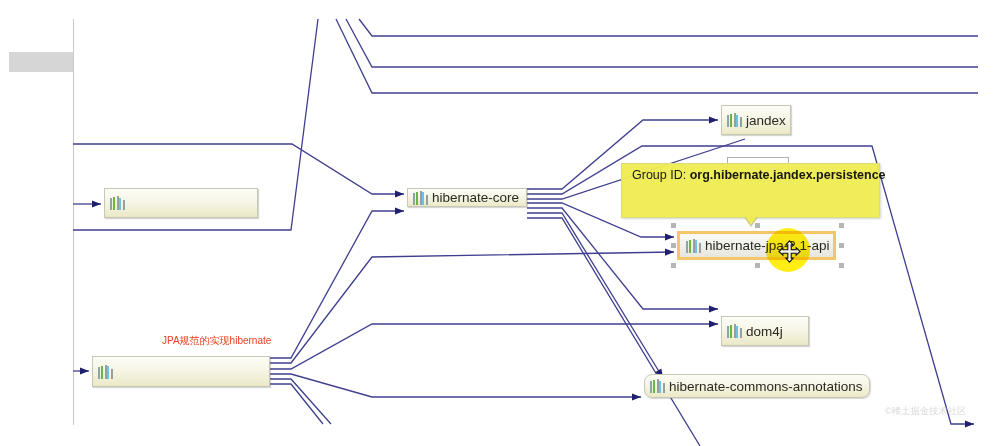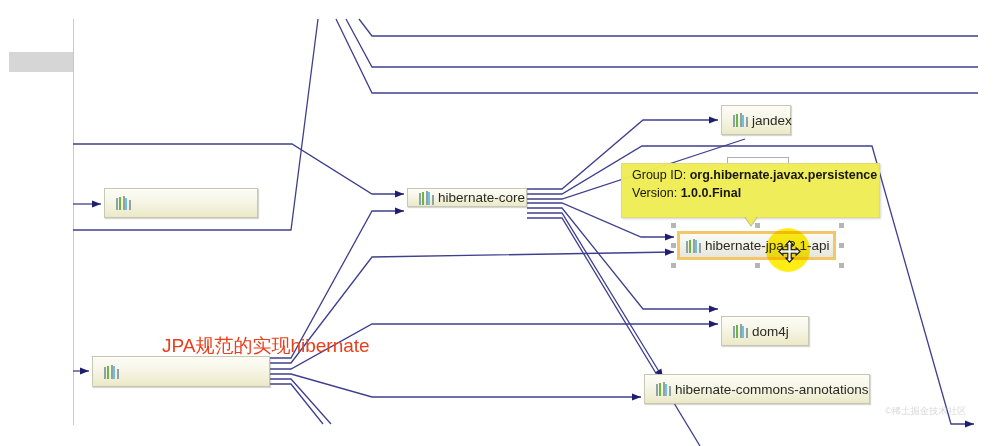--- a/index.html
+++ b/index.html
@@ -7,21 +7,21 @@
   body{width:997px;height:446px;overflow:hidden;
        font-family:"Liberation Sans","DejaVu Sans",sans-serif;}
   #canvas{position:relative;width:997px;height:446px;overflow:hidden;background:#fff;}
   svg.edges{position:absolute;left:0;top:0;}
 
   
   .node{position:absolute;box-sizing:border-box;
         background:linear-gradient(to bottom,#fdfdf6 0%,#f7f6e9 40%,#eceac9 97%,#e4e2bd 100%);
         border:1px solid #c7c7b6;
         box-shadow:1px 1px 1px rgba(120,120,110,.30);
-        display:flex;align-items:center;padding:0 8px;}
+        display:flex;align-items:center;padding:0 2px;}
   .node .lbl{font-family:"Liberation Sans",sans-serif;font-size:13.5px;color:#2b2a22;
              white-space:nowrap;margin-left:4px;}
   .node.selected{border:3px solid #f3c768;
         background:linear-gradient(to bottom,#fafaf7 0%,#f2f2ec 45%,#e6e6dd 100%);
         box-shadow:none;padding:0 3px;}
 
   
   .baricon{position:relative;width:15px;height:14px;flex:0 0 15px;margin-left:3px;}
   .baricon i{position:absolute;bottom:0;display:block;}
 
@@ -39,21 +39,21 @@
        border-left:6.5px solid transparent;border-right:6.5px solid transparent;
        border-top:9px solid rgba(239,236,84,.955);}
   .tipTailB{position:absolute;width:0;height:0;
        border-left:7.5px solid transparent;border-right:7.5px solid transparent;
        border-top:10px solid #c8c687;}
 
   
   .ghost{position:absolute;border:1px solid #b0b0b0;background:transparent;}
 
   
-  .annot{position:absolute;font-family:"Liberation Sans",sans-serif;font-size:19px;
+  .annot{position:absolute;font-family:"Liberation Sans",sans-serif;font-size:10px;
          white-space:nowrap;line-height:1;}
 
   
   .wm{position:absolute;font-family:"Liberation Sans",sans-serif;font-size:9.3px;
       color:#d9d9d9;white-space:nowrap;line-height:1;}
 
   
   .vline{position:absolute;background:#c9c9c9;}
   .greybar{position:absolute;background:#d6d6d6;}
 
@@ -151,21 +151,21 @@
       <div class="node" style="left: 721px; top: 316px; width: 88px; height: 30px;">
         <span class="baricon">
           <i style="left: 0px; width: 1.9px; height: 12px; background: rgb(139, 164, 168);"></i>
           <i style="left: 2.9px; width: 2.1px; height: 13px; background: rgb(108, 181, 69);"></i>
           <i style="left: 6.8px; width: 1.9px; height: 14px; background: rgb(150, 160, 160);"></i>
           <i style="left: 9.4px; width: 2.1px; height: 12.5px; background: rgb(107, 194, 227);"></i>
           <i style="left: 13px; width: 1.5px; height: 10px; background: rgb(150, 160, 160);"></i>
         </span>
         <span class="lbl">dom4j</span>
       </div>
-      <div class="node" style="left: 644px; top: 374px; width: 226px; height: 30px;">
+      <div class="node" style="left: 644px; top: 374px; width: 226px; height: 24px; border-radius: 8px;">
         <span class="baricon">
           <i style="left: 0px; width: 1.9px; height: 12px; background: rgb(139, 164, 168);"></i>
           <i style="left: 2.9px; width: 2.1px; height: 13px; background: rgb(108, 181, 69);"></i>
           <i style="left: 6.8px; width: 1.9px; height: 14px; background: rgb(150, 160, 160);"></i>
           <i style="left: 9.4px; width: 2.1px; height: 12.5px; background: rgb(107, 194, 227);"></i>
           <i style="left: 13px; width: 1.5px; height: 10px; background: rgb(150, 160, 160);"></i>
         </span>
         <span class="lbl">hibernate-commons-annotations</span>
       </div>
       <div class="node" style="left: 92px; top: 356px; width: 178px; height: 31px;">
@@ -186,22 +186,21 @@
       <div class="handle" style="left: 671px; top: 243px;"></div>
       <div class="handle" style="left: 839px; top: 243px;"></div>
       <div class="handle" style="left: 671px; top: 263px;"></div>
       <div class="handle" style="left: 755px; top: 263px;"></div>
       <div class="handle" style="left: 839px; top: 263px;"></div>
     </div>
 
   <div class="ghost" style="left:727px;top:157px;width:60px;height:22px;"></div>
 
   <div class="tip" id="tooltip" style="left:621px;top:163px;width:259px;height:55px;">
-    <div class="row"><span>Group ID:</span> <b>org.hibernate.javax.persistence</b></div>
-    <div class="row"><span>Version:</span> <b>1.0.0.Final</b></div>
+    <div class="row"><span>Group ID:</span> <b>org.hibernate.jandex.persistence</b></div>
   </div>
   <div class="tipTailB" style="left:744px;top:217px;"></div>
   <div class="tipTail" style="left:745px;top:216px;"></div>
 
   <div class="glow" style="left:766px;top:228px;width:44px;height:44px;"></div>
   <svg style="position:absolute;left:778px;top:240px;" width="23" height="23" viewBox="0 0 23 23">
     <path d="M11.5 0.9 L15.2 4.9 L13.2 4.9 L13.2 9.8 L18.1 9.8 L18.1 7.8 L22.1 11.5 L18.1 15.2 L18.1 13.2 L13.2 13.2 L13.2 18.1 L15.2 18.1 L11.5 22.1 L7.8 18.1 L9.8 18.1 L9.8 13.2 L4.9 13.2 L4.9 15.2 L0.9 11.5 L4.9 7.8 L4.9 9.8 L9.8 9.8 L9.8 4.9 L7.8 4.9 Z" fill="#f2f2ec" stroke="#121212" stroke-width="1.1" stroke-linejoin="miter"></path>
   </svg>
 
   <div class="annot" style="left:162px;top:336px;color:#e8401c;">JPA规范的实现hibernate</div>

